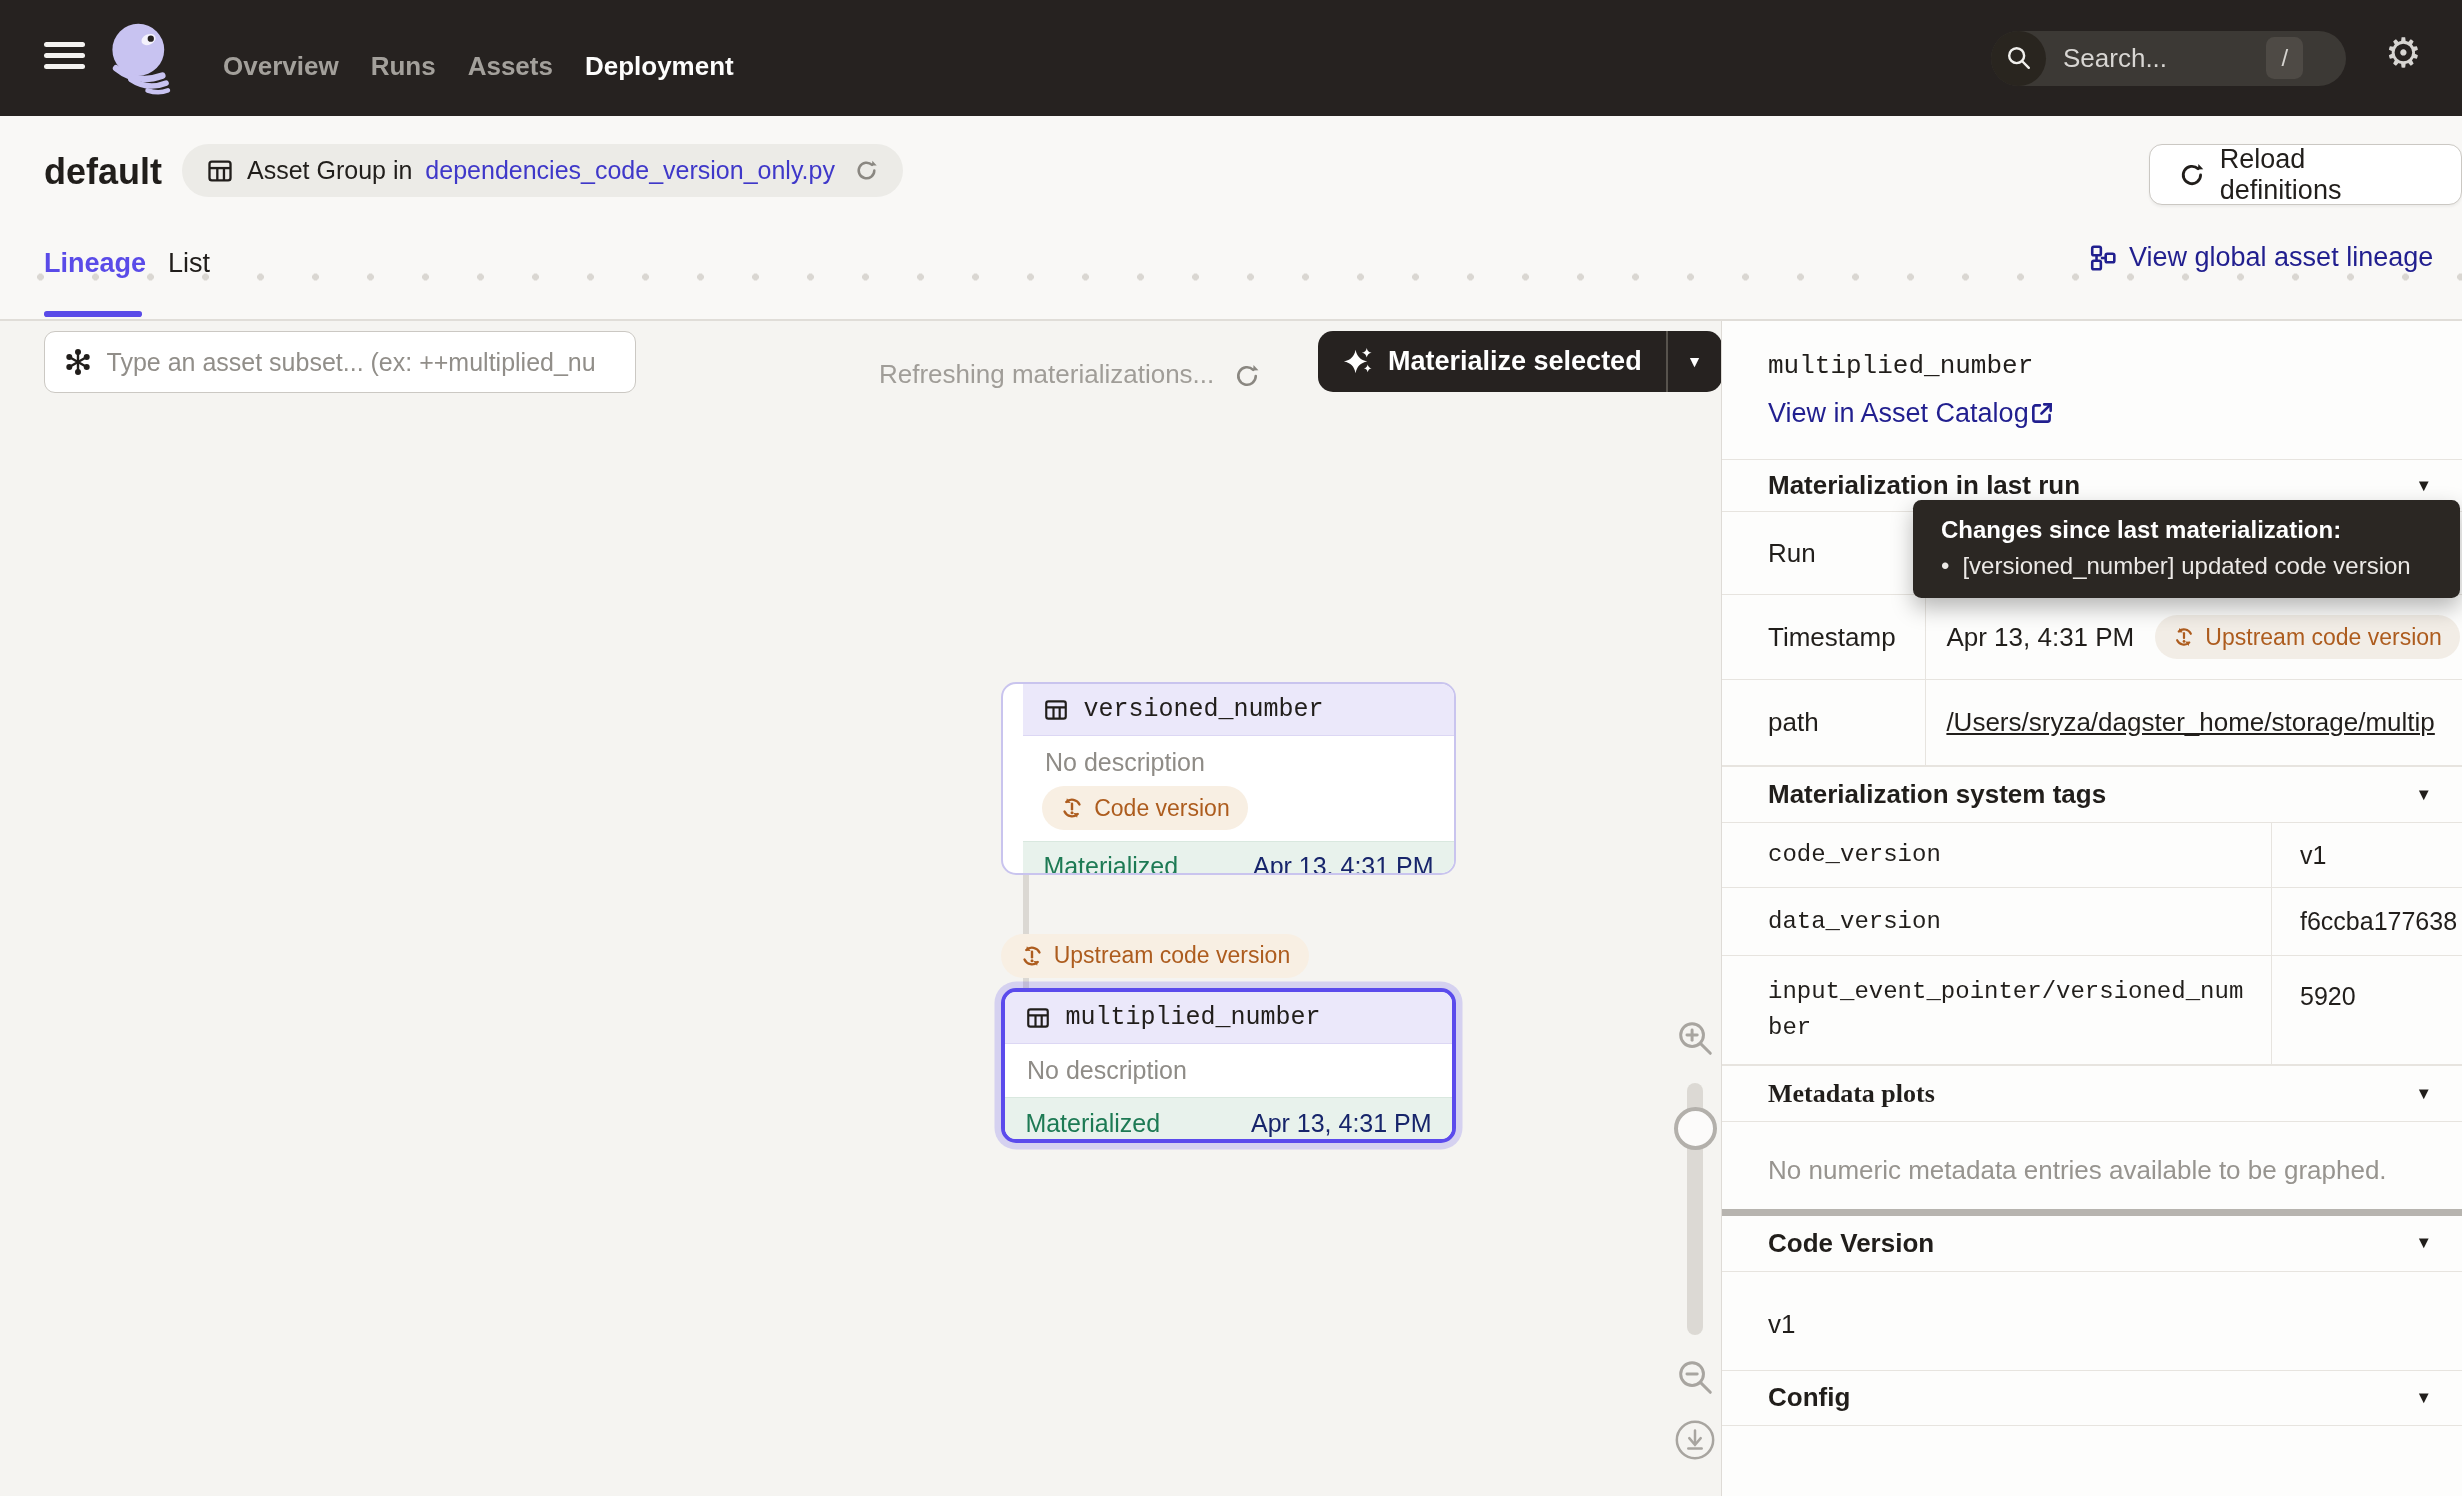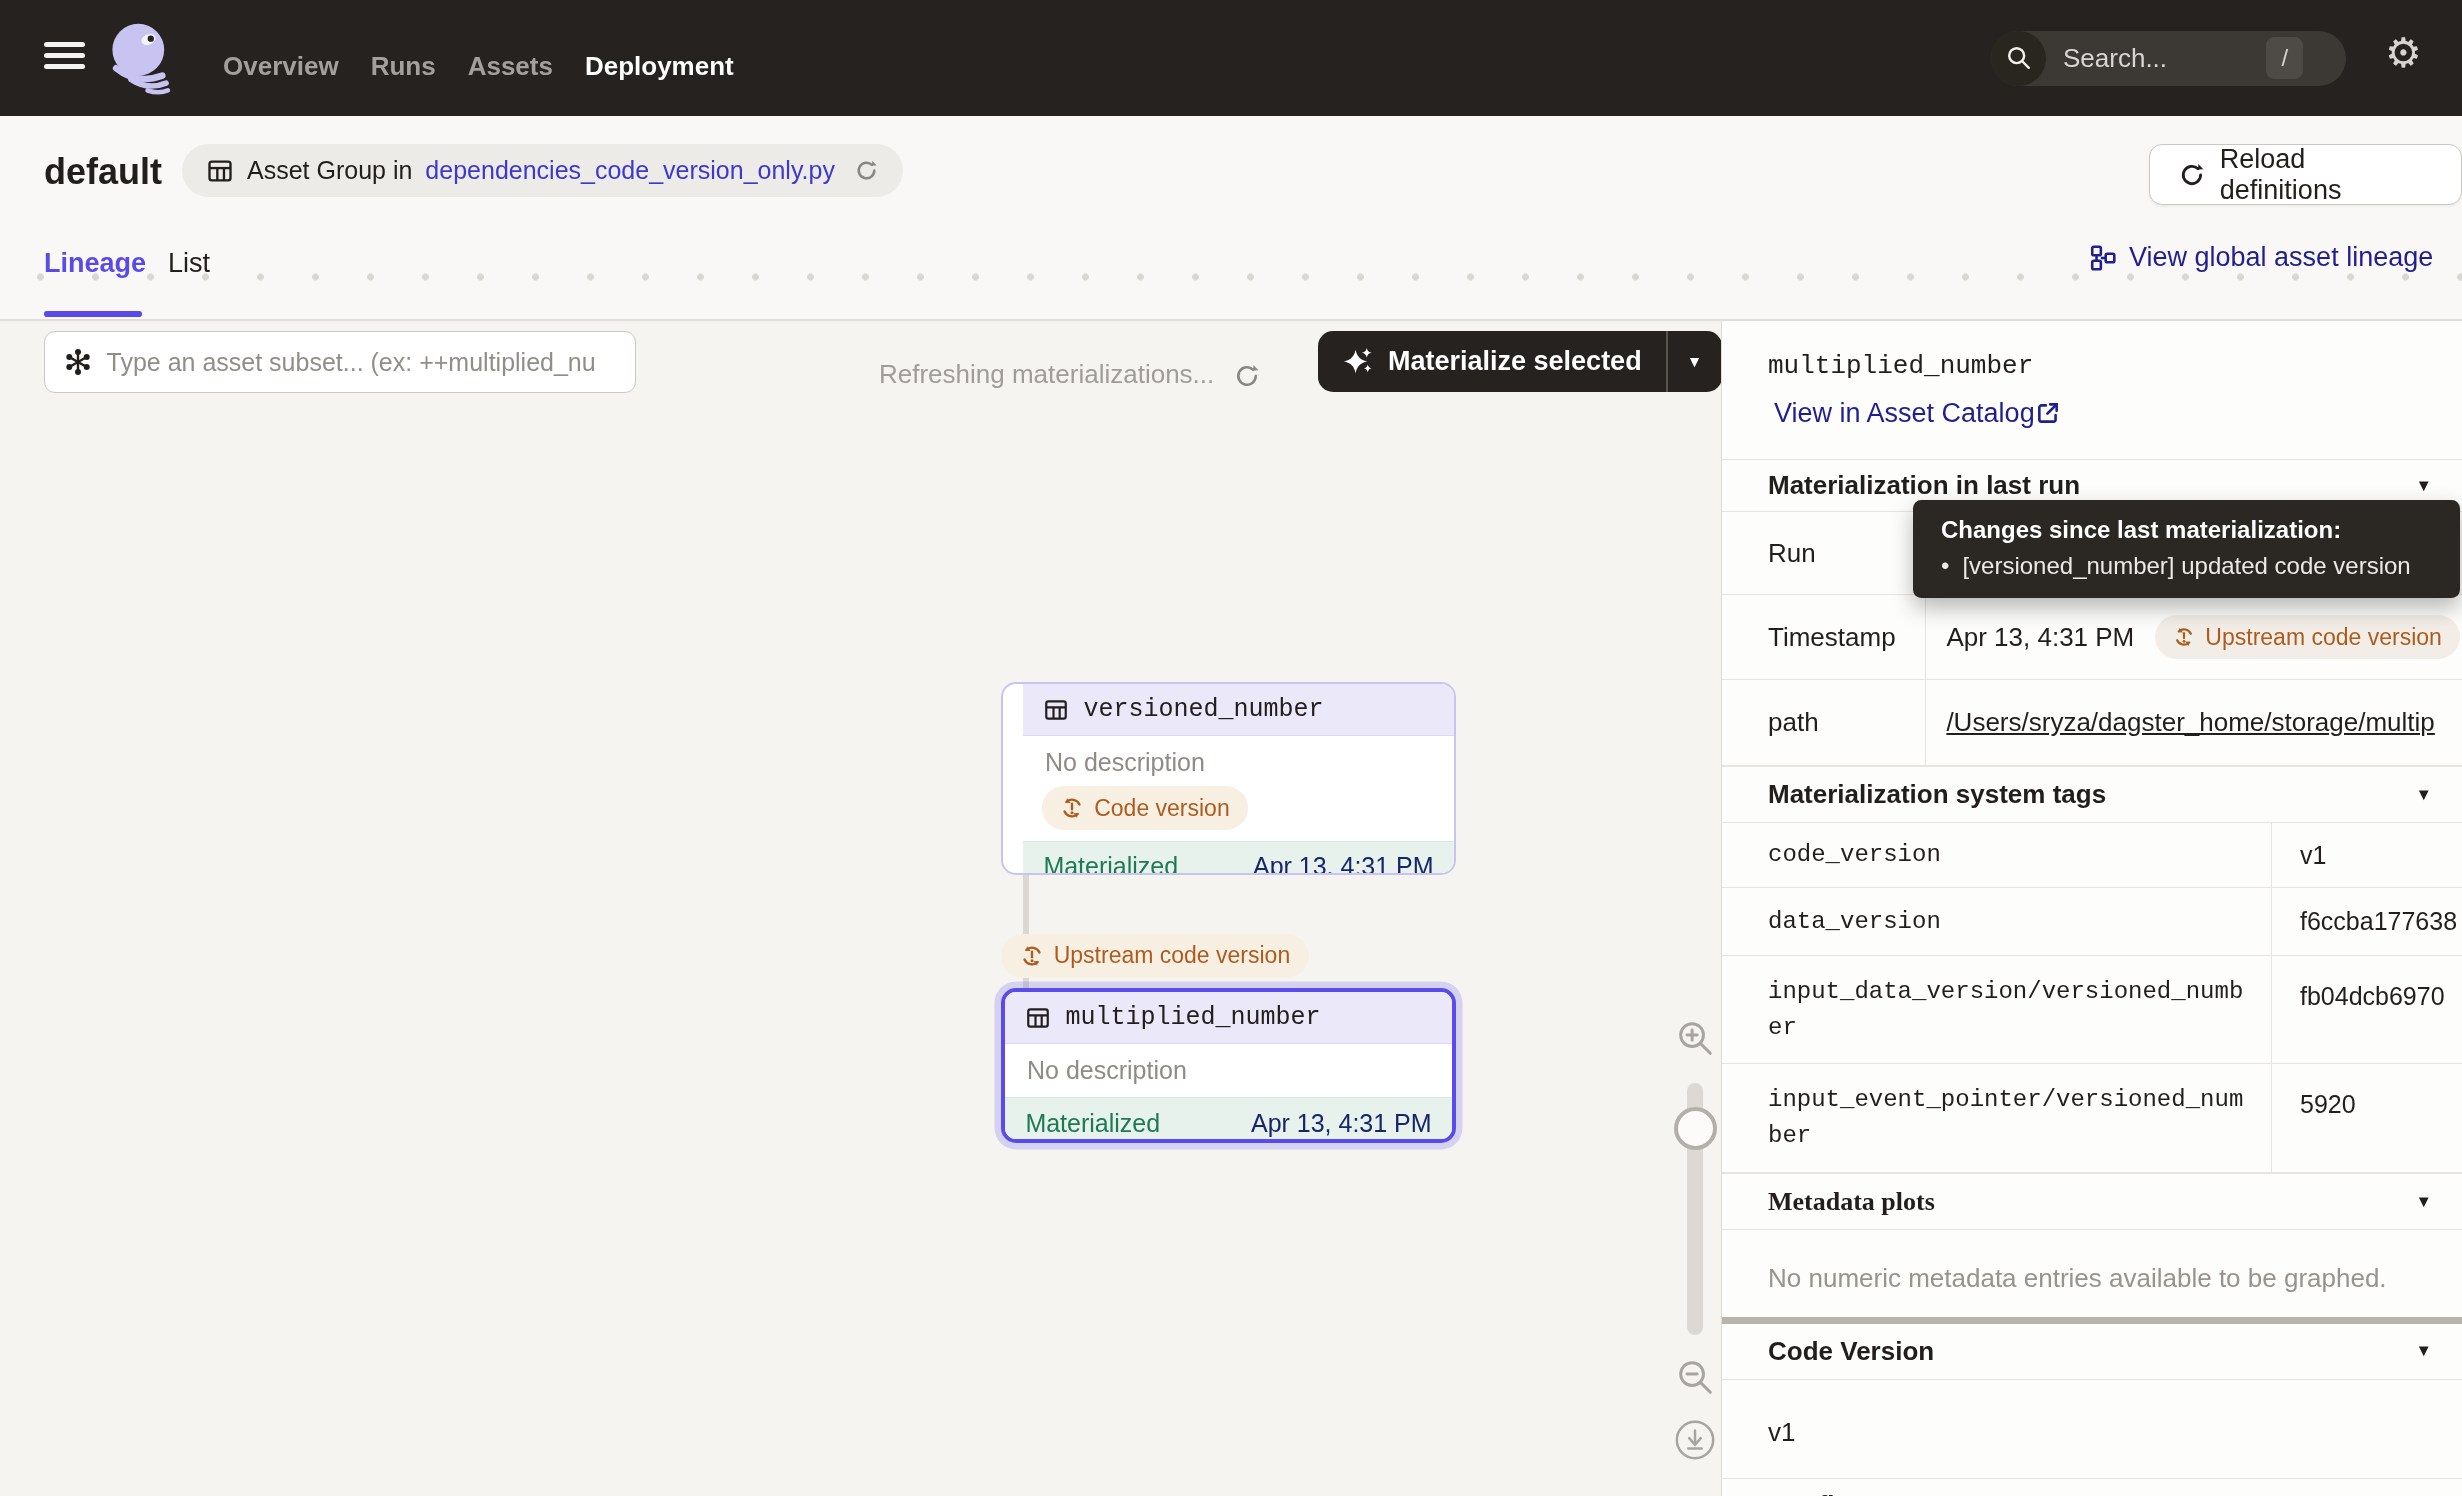--- a/index.html
+++ b/index.html
@@ -87,21 +87,21 @@
            align-items:center;color:#a8a5a0;}
   #zoom-track{position:relative;width:16.7px;height:252px;background:#dcd9d4;border-radius:8.3px;margin:24px 0 22px;}
   #zoom-handle{position:absolute;left:-13px;top:24px;width:35px;height:35px;border-radius:50%;
                background:#fcfbfa;border:4.6px solid #b3b0ab;cursor:grab;}
 
   
   #sidebar{position:absolute;left:1721px;top:321px;width:742px;height:1176px;background:#fdfdfc;
            border-left:1.9px solid #dedbd6;box-sizing:border-box;overflow:hidden;}
   #side-head{height:138px;padding:30px 0 0 46px;box-sizing:border-box;}
   #side-asset-name{font-size:26px;}
-  #side-catalog{margin-top:16.7px;display:flex;align-items:center;gap:0;color:#211f8f;font-size:27px;cursor:pointer;margin-left:6px;}
+  #side-catalog{margin-top:16.7px;display:flex;align-items:center;gap:0;color:#211f8f;font-size:27px;cursor:pointer;}
   .section-h{display:flex;align-items:center;justify-content:space-between;padding:0 31px 0 46px;
              font-size:26px;font-weight:700;border-top:0.9px solid #e7e4df;border-bottom:0.9px solid #e7e4df;
              box-sizing:border-box;cursor:pointer;}
   .caret{font-size:16.7px;color:#211e1b;}
   .srow{display:flex;border-bottom:0.9px solid #e7e4df;box-sizing:border-box;}
   .srow .k{width:204px;flex:none;padding-left:46px;box-sizing:border-box;border-right:0.9px solid #e7e4df;
            display:flex;align-items:center;font-size:26px;}
   .srow .v{flex:1;display:flex;align-items:center;gap:20.4px;padding-left:20.4px;overflow:hidden;font-size:26px;}
   .tag-row{display:flex;border-bottom:0.9px solid #e7e4df;box-sizing:border-box;}
   .tag-row .k{width:550px;flex:none;padding:0 23px 0 46px;box-sizing:border-box;border-right:0.9px solid #e7e4df;
@@ -390,24 +390,20 @@
     </div>
 
     <div class="tag-row" style="height:65px;">
       <div class="k mono">code_version</div>
       <div class="v">v1</div>
     </div>
     <div class="tag-row" style="height:68px;">
       <div class="k mono">data_version</div>
       <div class="v">f6ccba177638</div>
     </div>
-    <div class="tag-row tall" style="height:108px;">
-      <div class="k mono">input_data_version/versioned_number</div>
-      <div class="v">fb04dcb6970</div>
-    </div>
     <div class="tag-row tall" style="height:109px;">
       <div class="k mono">input_event_pointer/versioned_number</div>
       <div class="v">5920</div>
     </div>
 
     <div class="section-h" style="height:57px;font-family:Liberation Serif, serif;">
       <span>Metadata plots</span>
       <span class="caret">▼</span>
     </div>
     <div id="empty-plots">No numeric metadata entries available to be graphed.</div>

